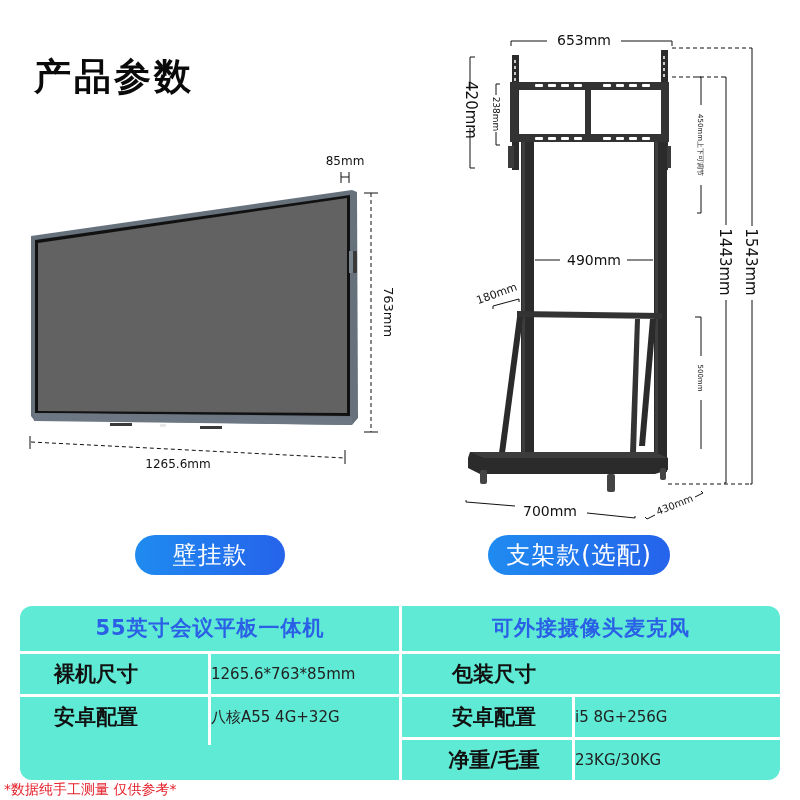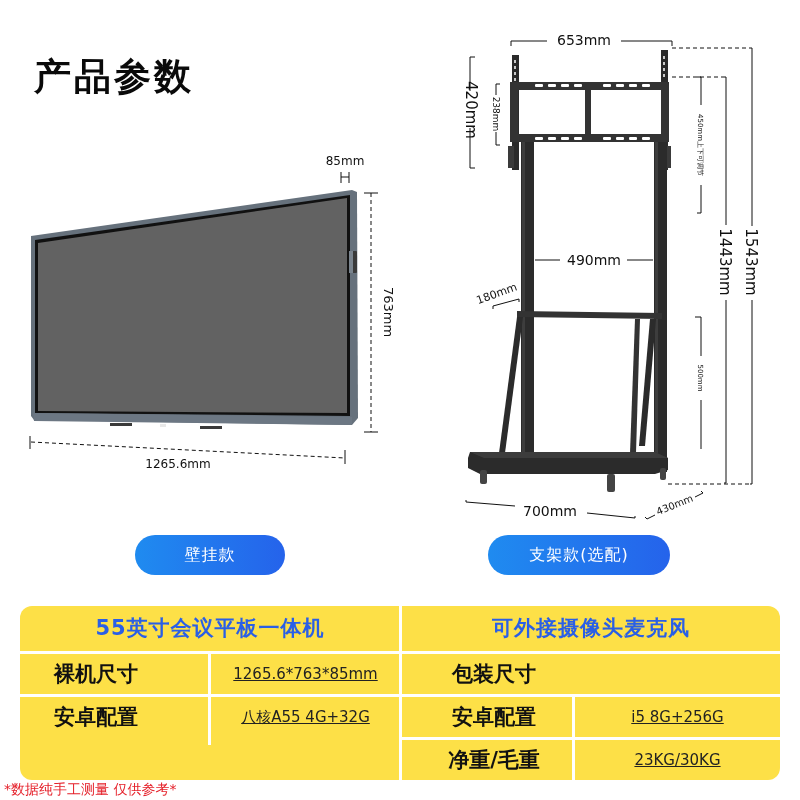--- a/index.html
+++ b/index.html
@@ -14,30 +14,30 @@
   
   svg text { font-family: "DejaVu Sans", "Liberation Sans", sans-serif; fill: #111; }
 
   #figure { position: absolute; left: 0; top: 0; width: 800px; height: 530px; }
 
   
   .pill {
     position: absolute; top: 535px; height: 40px;
     border-radius: 20px;
     background: linear-gradient(90deg, #1f8bf0 0%, #2563eb 100%);
-    color: #fff; font-size: 16px; line-height: 40px; text-align: center;
+    color: #fff; font-size: 24px; line-height: 40px; text-align: center;
     letter-spacing: 1px;
   }
   .pill-wall { left: 135px; width: 150px; }
   .pill-stand { left: 488px; width: 182px; }
 
   
   .spec-table {
     position: absolute; left: 20px; top: 606px; width: 760px; height: 174px;
-    background: #fde047; border-radius: 12px; overflow: hidden;
+    background: #5eead4; border-radius: 12px; overflow: hidden;
   }
   .spec-table .col {
     position: absolute; top: 0; height: 174px;
   }
   .col-left  { left: 0; width: 380px; }
   .col-right { left: 382px; width: 378px; }
   .col-divider { position: absolute; left: 379px; top: 0; width: 3px; height: 174px; background: #ffffff; }
 
   .hdr {
     position: absolute; left: 0; top: 0; width: 100%; height: 44px;
@@ -47,23 +47,22 @@
   .row {
     position: absolute; left: 0; width: 100%; height: 40px;
     border-top: 3px solid #ffffff;
   }
   .row .lbl {
     position: absolute; left: 0; top: 0; height: 40px; line-height: 40px;
     text-align: center; font-size: 21px; font-weight: bold; color: #111;
   }
   .row .val {
     position: absolute; top: 0; height: 48px; line-height: 40px;
-    text-align: center; font-size: 15px; color: #222;
+    text-align: left; font-size: 15px; color: #222;
     border-left: 3px solid #ffffff;
-    text-decoration: underline;
   }
   .col-left .lbl { width: 152px; }
   .col-left .val { left: 188px; width: 192px; }
   .col-right .lbl { width: 184px; }
   .col-right .val { left: 170px; width: 208px; }
 
   .r1 { top: 45px; } .r2 { top: 88px; } .r3 { top: 131px; }
 
   .disclaimer {
     position: absolute; left: 4px; top: 781px;

